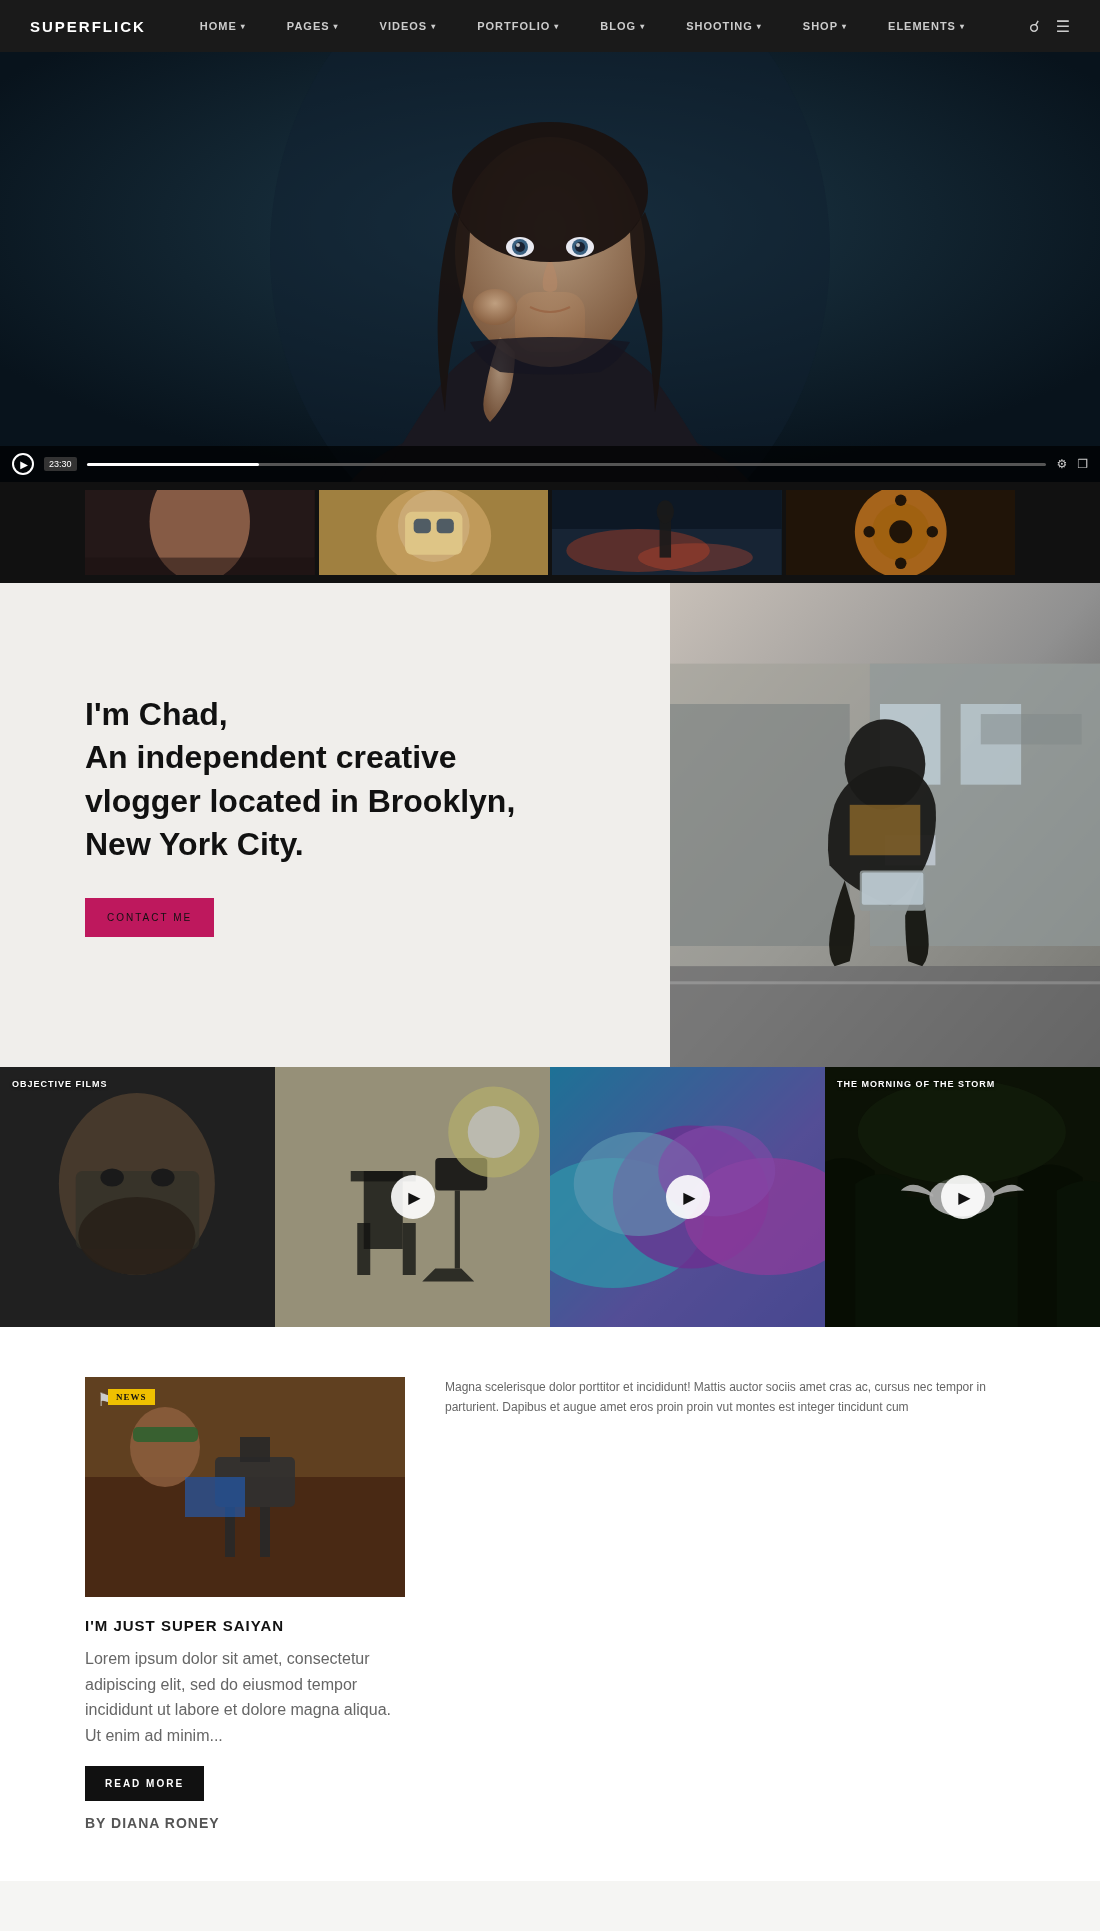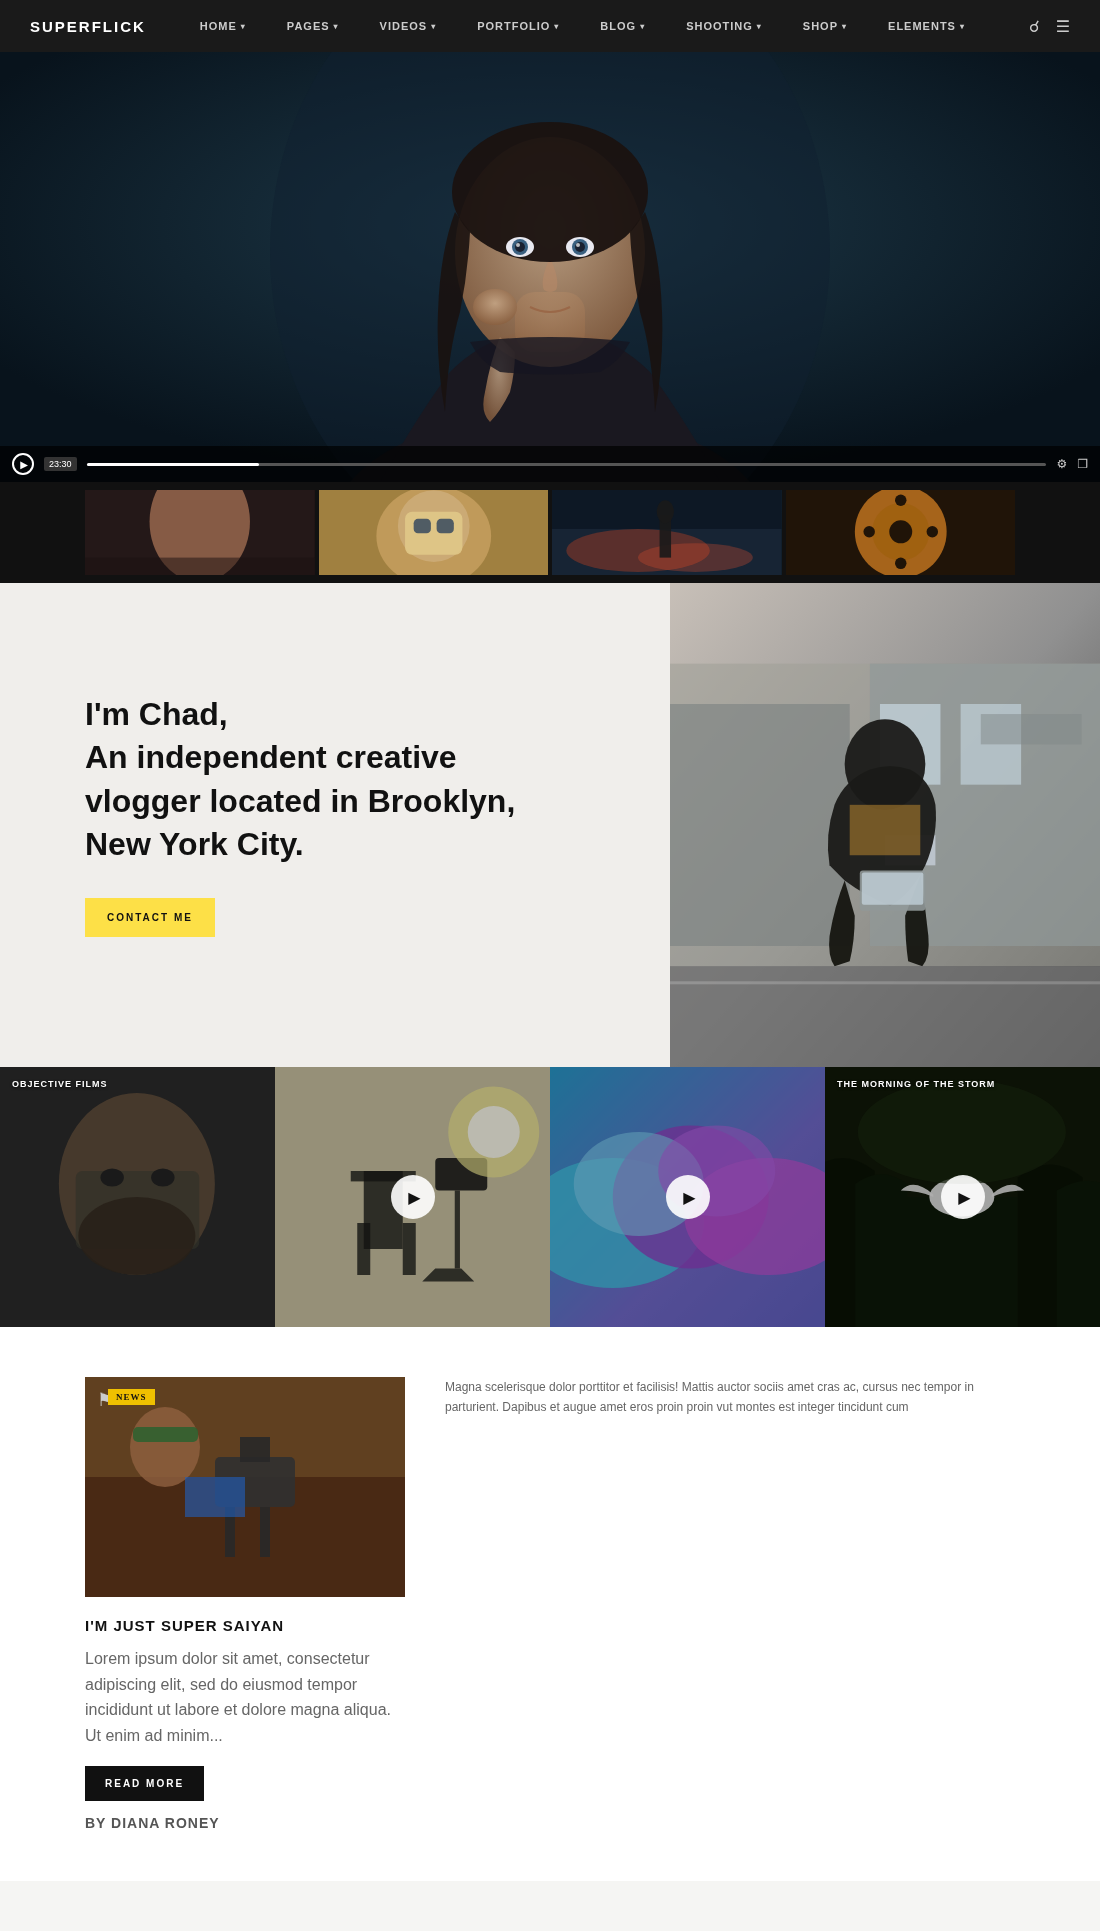--- a/index.html
+++ b/index.html
@@ -158,24 +158,24 @@
     }
     .about-heading {
       font-size: 32px;
       font-weight: 800;
       color: #111;
       line-height: 1.35;
       margin-bottom: 32px;
     }
     .contact-btn {
       display: inline-block;
-      background: #fde047;
+      background: #be185d;
       color: #111;
       font-size: 10px;
-      font-weight: 700;
+      font-weight: 400;
       letter-spacing: 2px;
       text-transform: uppercase;
       padding: 14px 22px;
       cursor: pointer;
       border: none;
       width: fit-content;
     }
     .about-image {
       width: 430px;
       flex-shrink: 0;
@@ -644,15 +644,15 @@
     </div>
     <div class="blog-body">
       <div class="blog-title">I'M JUST SUPER SAIYAN</div>
       <div class="blog-excerpt">Lorem ipsum dolor sit amet, consectetur adipiscing elit, sed do eiusmod tempor incididunt ut labore et dolore magna aliqua. Ut enim ad minim...</div>
       <button class="read-more-btn">READ MORE</button>
       <div class="blog-author"><span>BY </span><span style="font-weight:700;color:#555;">DIANA RONEY</span></div>
     </div>
   </div>
 
   <div class="free-text-section">
-    <div class="free-text-body">Magna scelerisque dolor porttitor et facilisis! Mattis auctor sociis amet cras ac, cursus nec tempor in parturient. Dapibus et augue amet eros proin proin vut montes est integer tincidunt cum</div>
+    <div class="free-text-body">Magna scelerisque dolor porttitor et incididunt! Mattis auctor sociis amet cras ac, cursus nec tempor in parturient. Dapibus et augue amet eros proin proin vut montes est integer tincidunt cum</div>
   </div>
 </section>
 
 </body></html>

